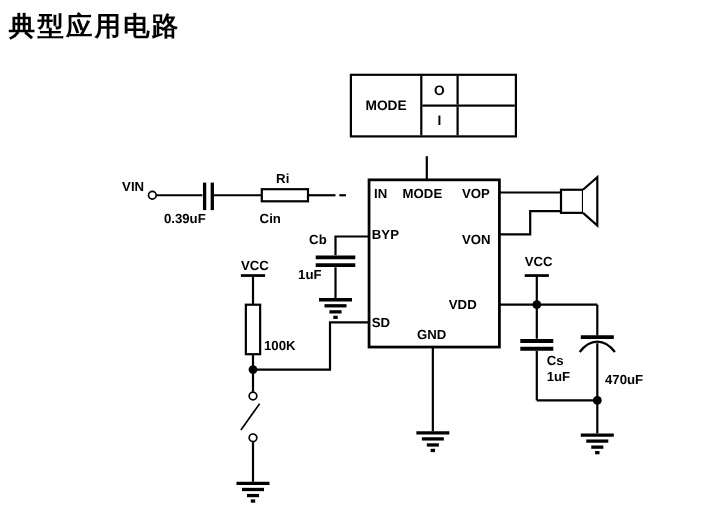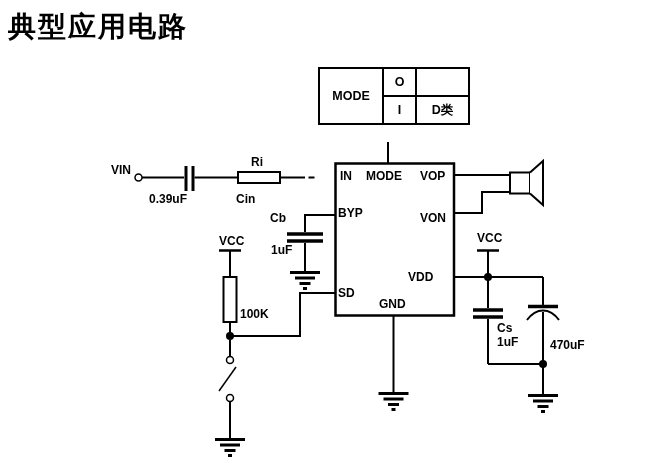--- a/index.html
+++ b/index.html
@@ -6,21 +6,21 @@
   .stage{
     position:relative;
     width:649px;height:471px;
     background:#ffffff;
     font-family:"Liberation Sans", sans-serif;
     color:#000000;
     overflow:hidden;
   }
   .title{
     position:absolute;left:8px;top:8px;
-    font-size:28px;font-weight:bold;letter-spacing:2px;
+    font-size:24px;font-weight:bold;letter-spacing:2px;
     white-space:nowrap;
   }
   svg.circuit{position:absolute;left:0;top:0;}
   .lbl{
     position:absolute;
     font-size:12px;font-weight:bold;line-height:12px;
     white-space:nowrap;
   }
   
   .mode-table{
@@ -49,21 +49,20 @@
   <div class="title">典型应用电路</div>
 
   <div class="mode-table">
     <div class="cell mt-head">MODE</div>
     <div class="mt-right">
       <div class="mt-row first">
         <div class="cell mt-state">O</div>
       </div>
       <div class="mt-row">
         <div class="cell mt-state">I</div>
-        <div class="cell mt-class">D类</div>
       </div>
     </div>
   </div>
 
   <svg class="circuit" width="649" height="471" viewBox="0 0 649 471">
     <g stroke="#000000" fill="none" stroke-width="2">
 
       <circle cx="138.5" cy="177.5" r="3.5" fill="#ffffff" stroke-width="1.5"></circle>
       <line x1="142" y1="177.5" x2="184" y2="177.5"></line>
       <g stroke-width="3">
@@ -151,21 +150,21 @@
         <line x1="537.5" y1="406.5" x2="548.5" y2="406.5"></line>
         <line x1="541" y1="411.5" x2="545" y2="411.5"></line>
       </g>
     </g>
   </svg>
 
   <span class="lbl" style="left:111px;top:164px;">VIN</span>
   <span class="lbl" style="left:149px;top:193px;text-align:center;">0.39uF</span>
   <span class="lbl" style="left:196px;top:193px;margin-left:40px;">Cin</span>
   <span class="lbl" style="left:251px;top:156px;">Ri</span>
-  <span class="lbl" style="left:270px;top:212px;text-align:center;">Cb</span>
+  <span class="lbl" style="left:281px;top:212px;text-align:center;">Cb</span>
   <span class="lbl" style="left:271px;top:244px;">1uF</span>
   <span class="lbl" style="left:219px;top:235px;">VCC</span>
   <span class="lbl" style="left:240px;top:308px;">100K</span>
   <span class="lbl" style="left:477px;top:232px;">VCC</span>
   <span class="lbl" style="left:550px;top:291px;margin-top:48px;">470uF</span>
   <span class="lbl" style="left:497px;top:322px;">Cs</span>
   <span class="lbl" style="left:497px;top:336px;">1uF</span>
 
   <span class="lbl" style="left:340px;top:170px;">IN</span>
   <span class="lbl" style="left:366px;top:170px;">MODE</span>

